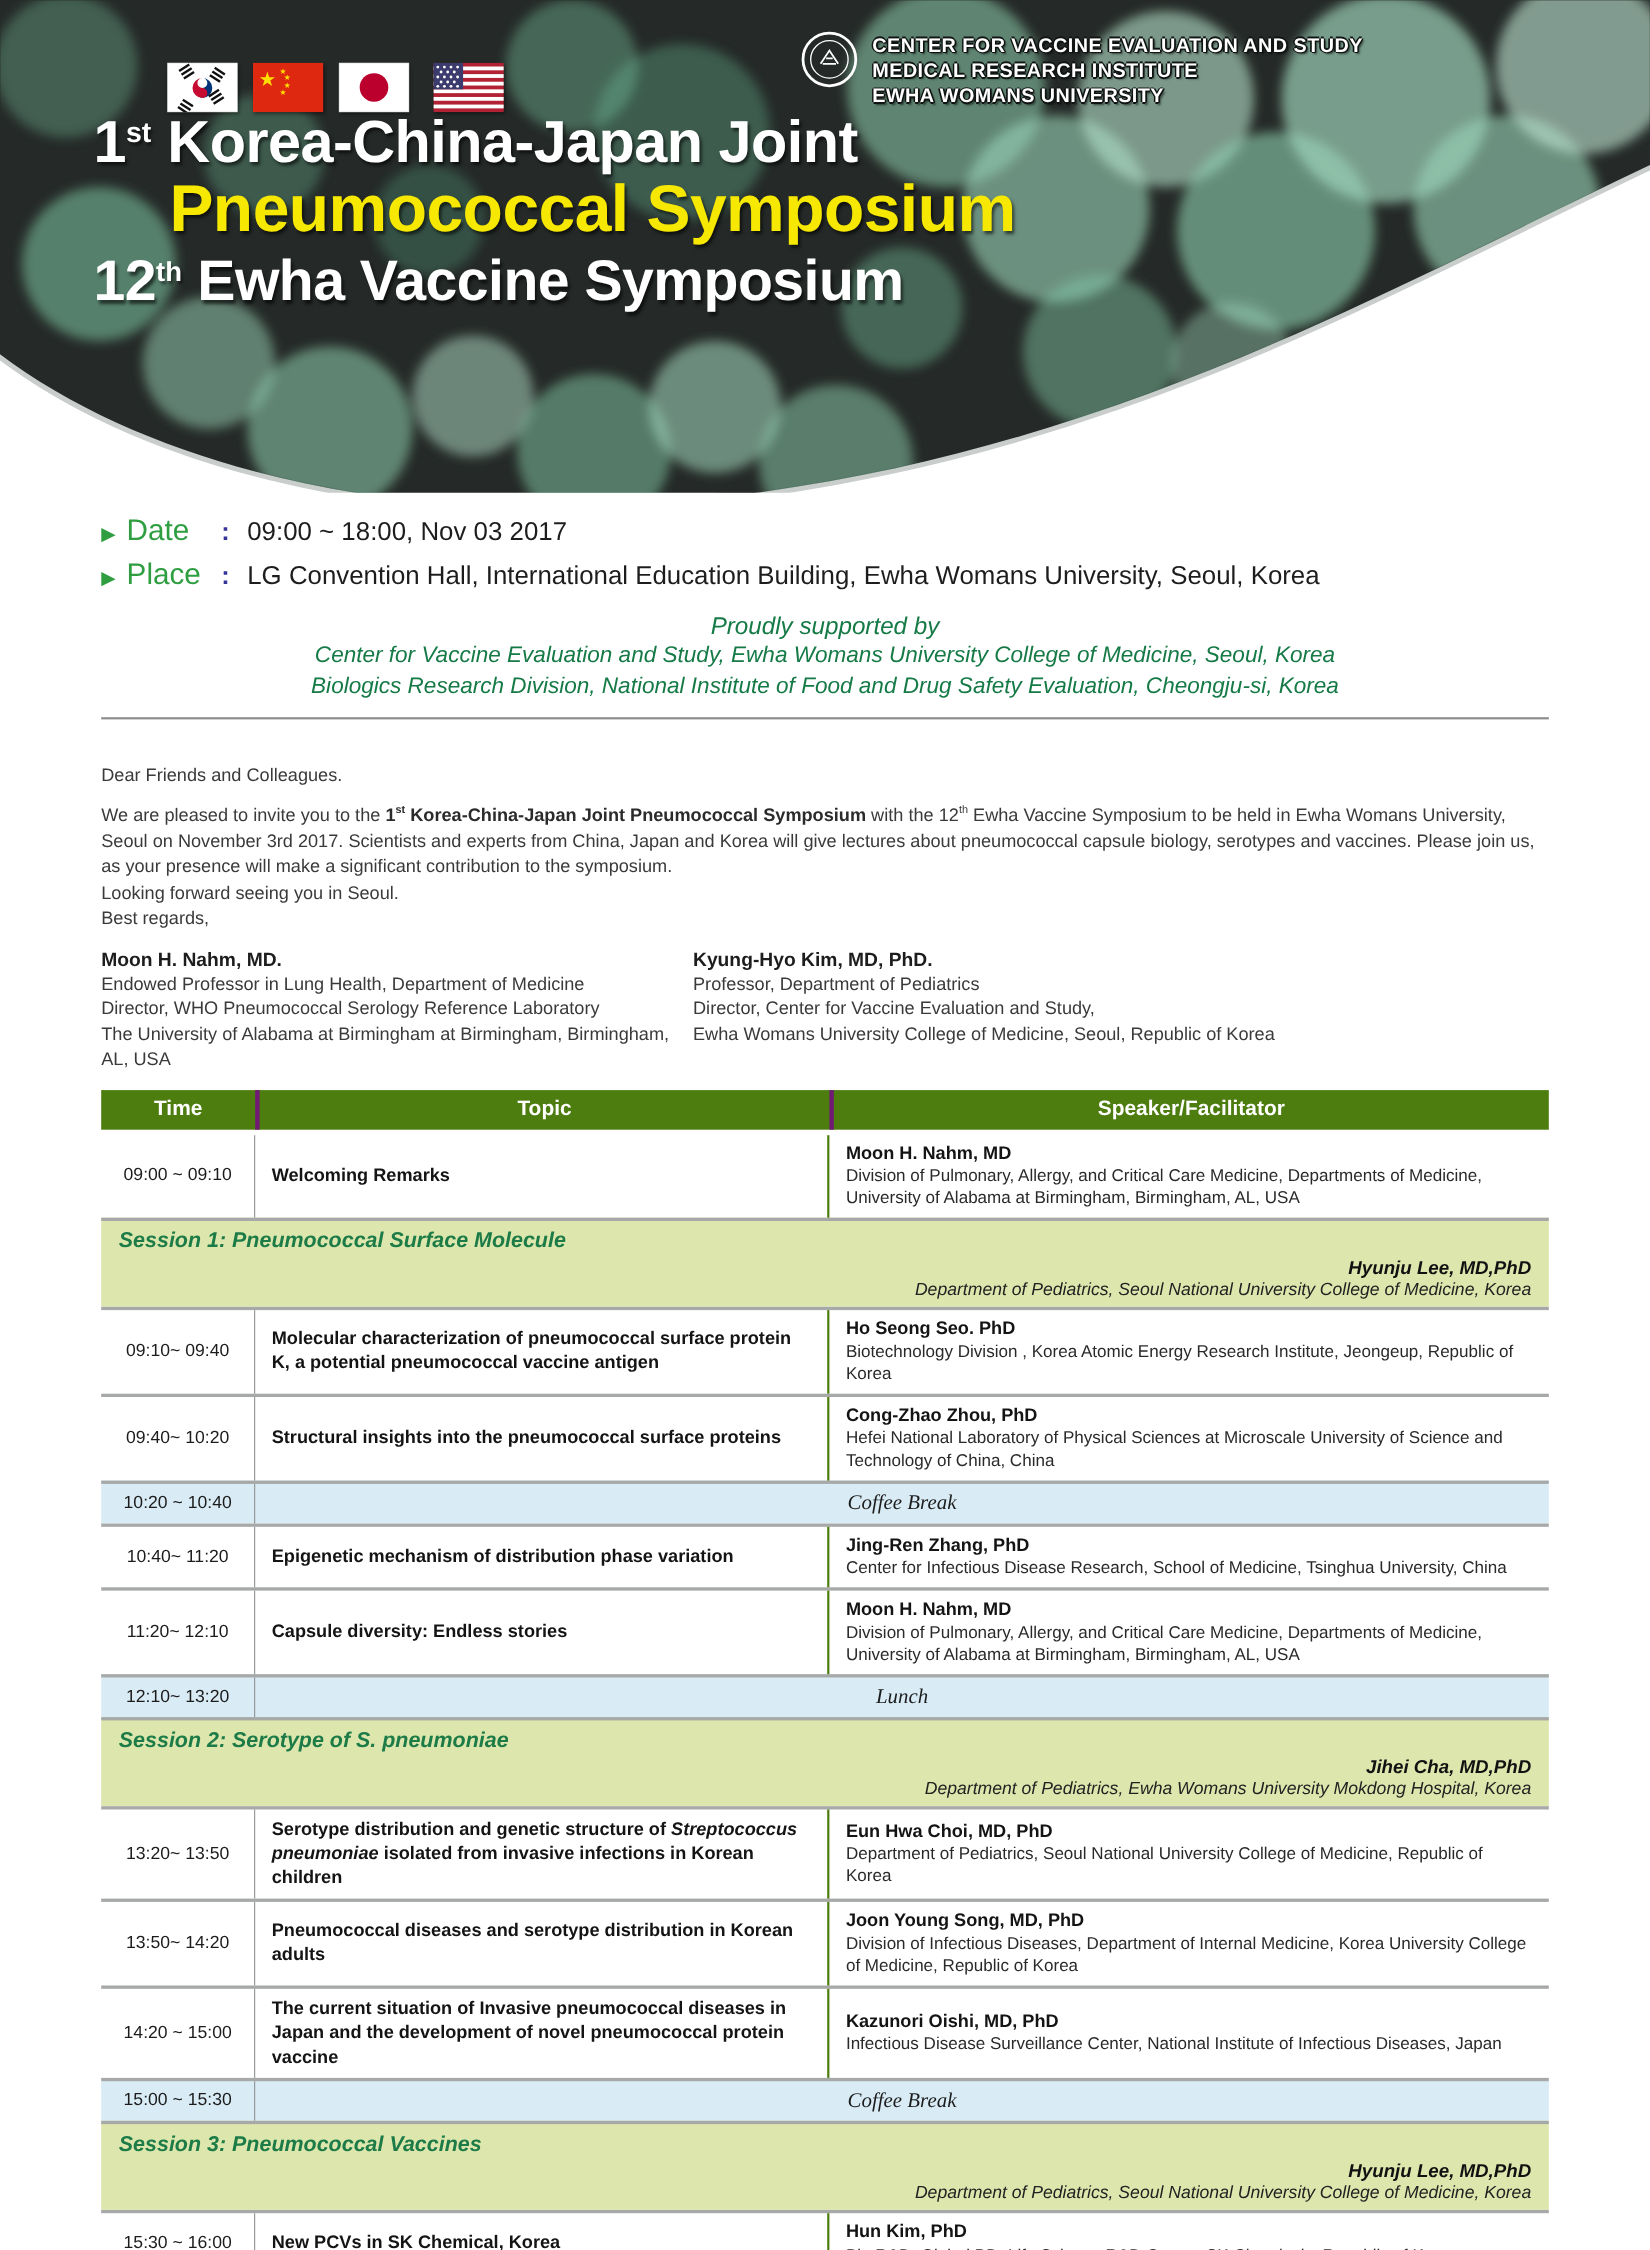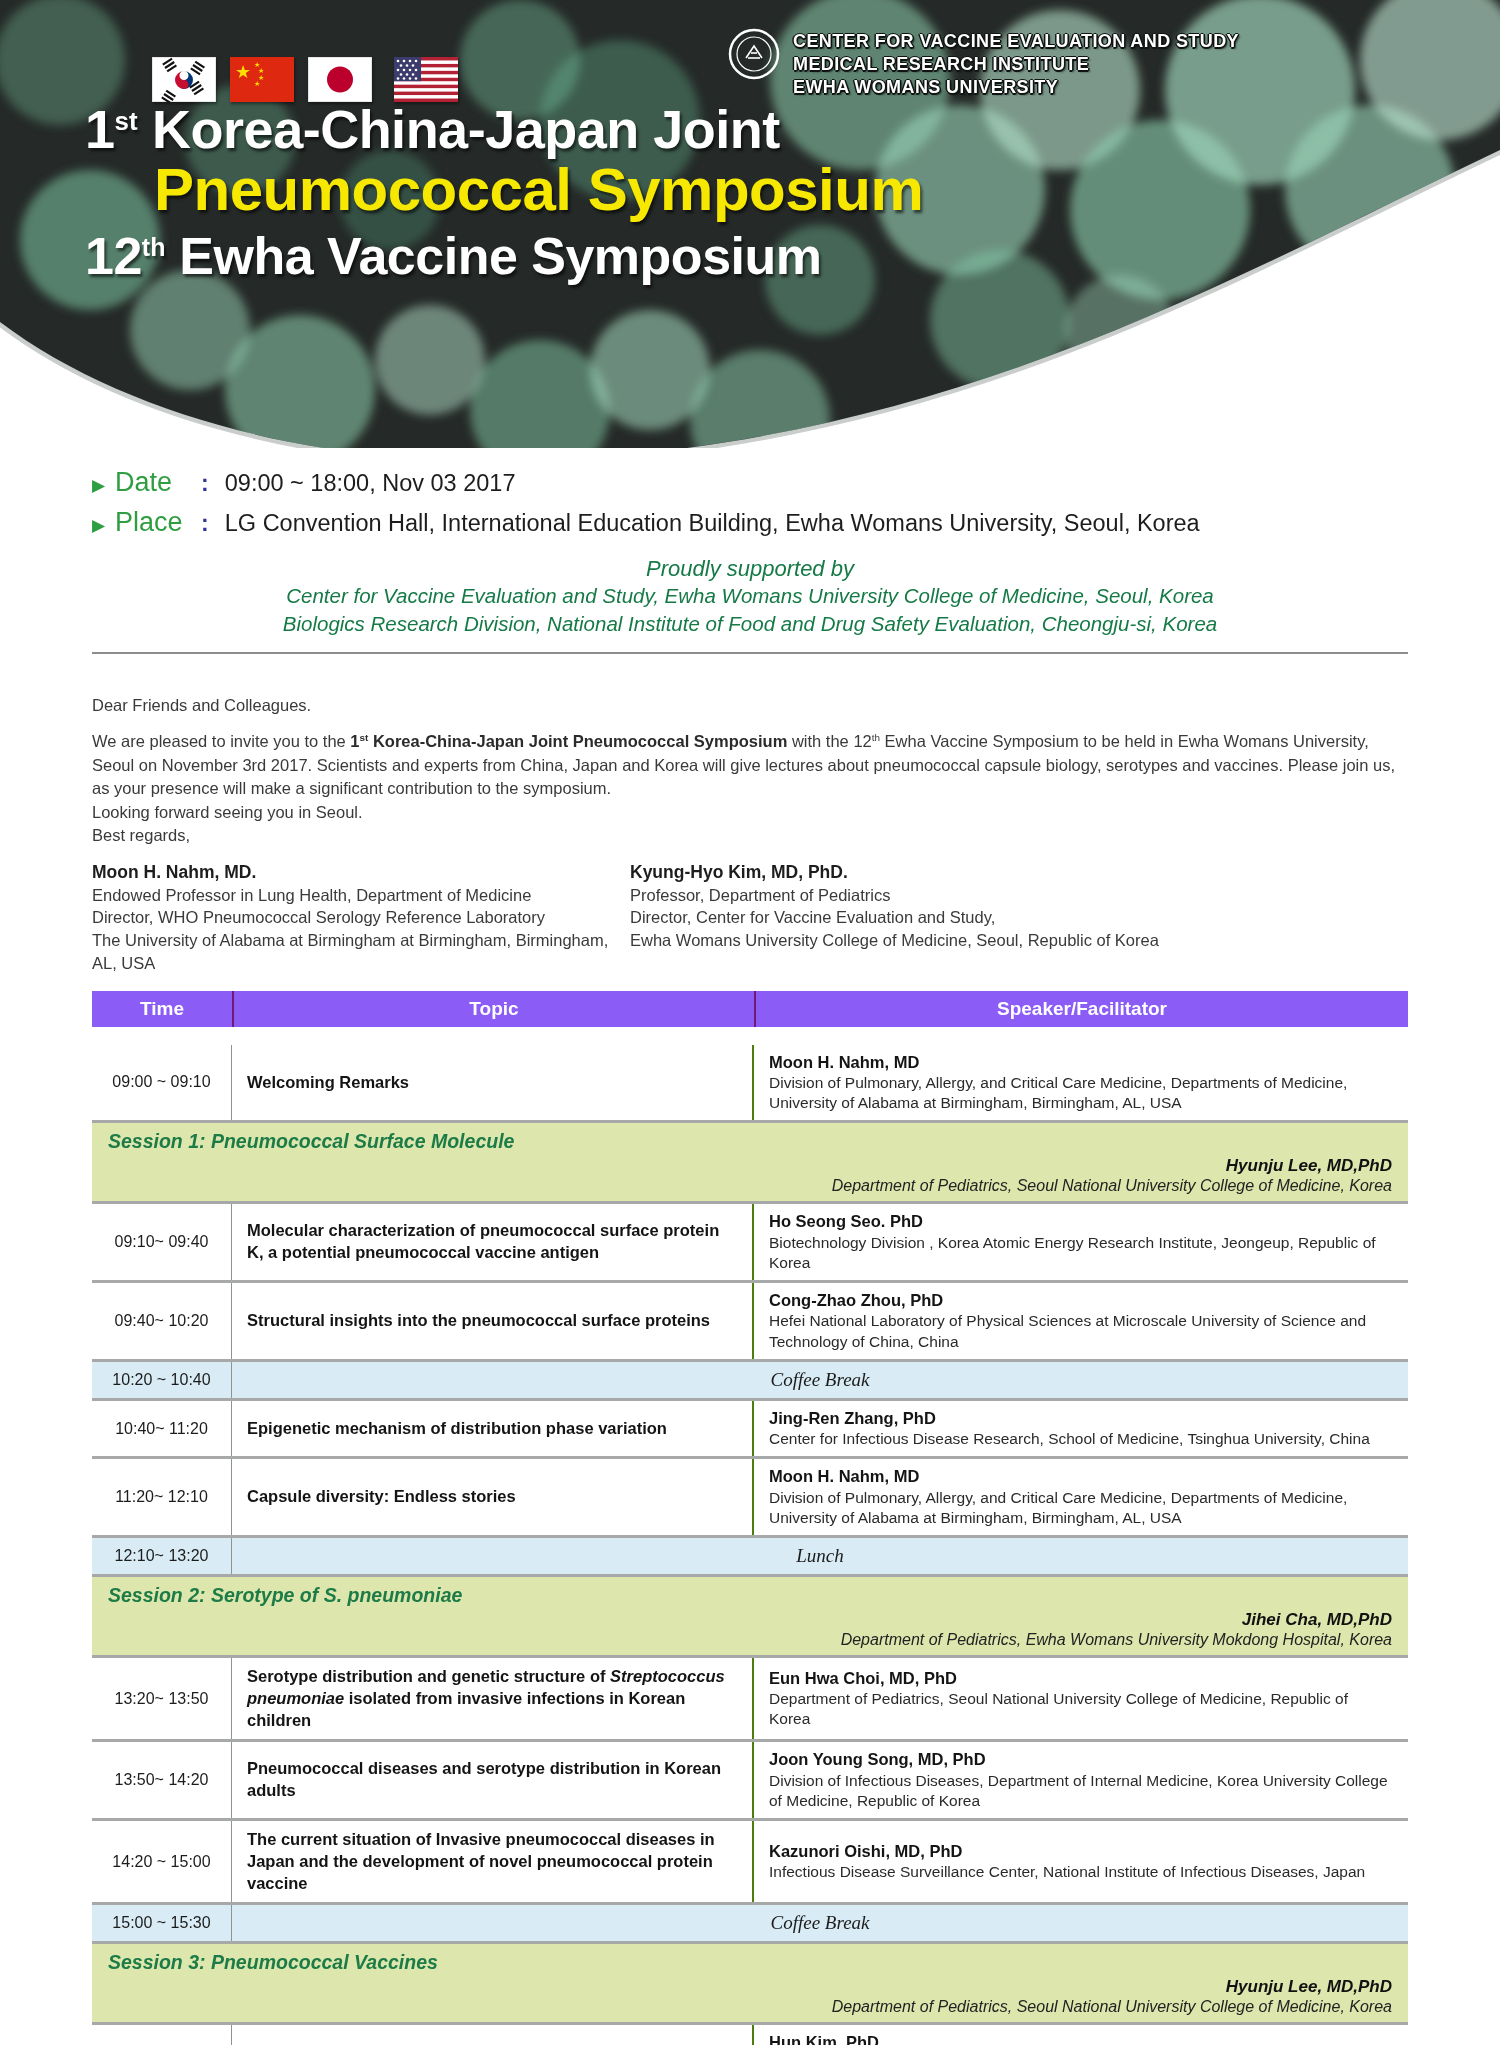--- a/index.html
+++ b/index.html
@@ -55,23 +55,23 @@
   .letter .b { font-weight:bold; color:#2b2b2b; }
 
   .signers { display:flex; margin:14px 92px 0; }
   .signer-a { width:538px; }
   .signer-b { flex:1; }
   .signer-name { font-weight:bold; font-size:17.5px; color:#1d1d1d; margin-bottom:1px; }
   .signer-line { font-size:16.5px; color:#3a3a3a; line-height:1.38; }
 
   
   .agenda { margin:16px 92px 0; border-bottom:3px solid #a6a9a8; }
-  .t-head { display:grid; grid-template-columns:140px 522px 1fr; background:#8b5cf6; margin-bottom:18px; }
+  .t-head { display:grid; grid-template-columns:140px 522px 1fr; background:#4d7c0f; margin-bottom:5px; }
   .t-head > div { color:#fff; font-weight:bold; font-size:19px; text-align:center; padding:7px 0; }
-  .t-head > div + div { border-left:2px solid #701a75; }
+  .t-head > div + div { border-left:4px solid #701a75; }
 
   .t-row { display:grid; grid-template-columns:140px 522px 1fr; border-top:3px solid #a6a9a8; background:#fff; }
   .t-row.first { border-top:0; }
   .cell-time { display:flex; align-items:center; justify-content:center; font-size:16px; color:#1c1c1c;
     border-right:1px solid #8f9392; padding:6px 2px; text-align:center; }
   .cell-topic { display:flex; flex-direction:column; justify-content:center; padding:8px 15px;
     font-weight:bold; font-size:16.5px; line-height:1.32; color:#141414; border-right:2px solid #4d7c0f; }
   .cell-speaker { display:flex; flex-direction:column; justify-content:center; padding:7px 15px; }
   .spk-name { font-weight:bold; font-size:16.5px; color:#141414; line-height:1.3; }
   .spk-affil { font-size:15.5px; color:#2a2a2a; line-height:1.3; }

